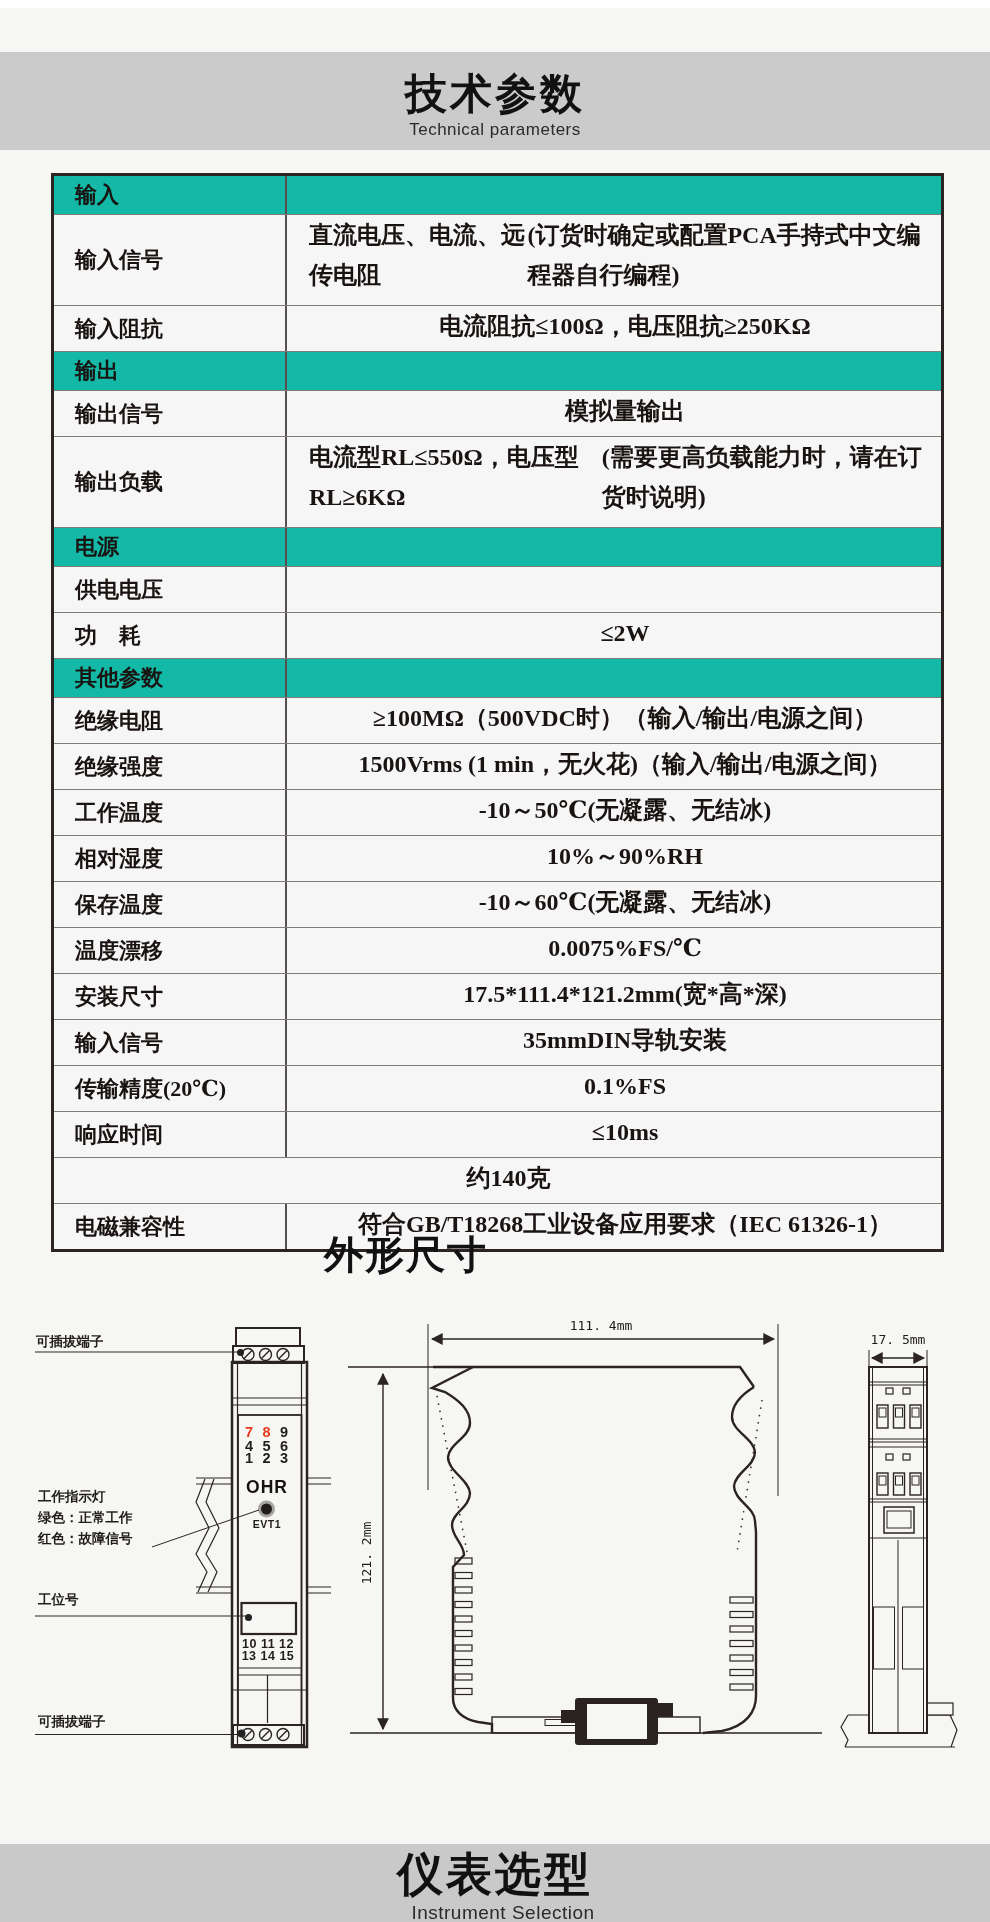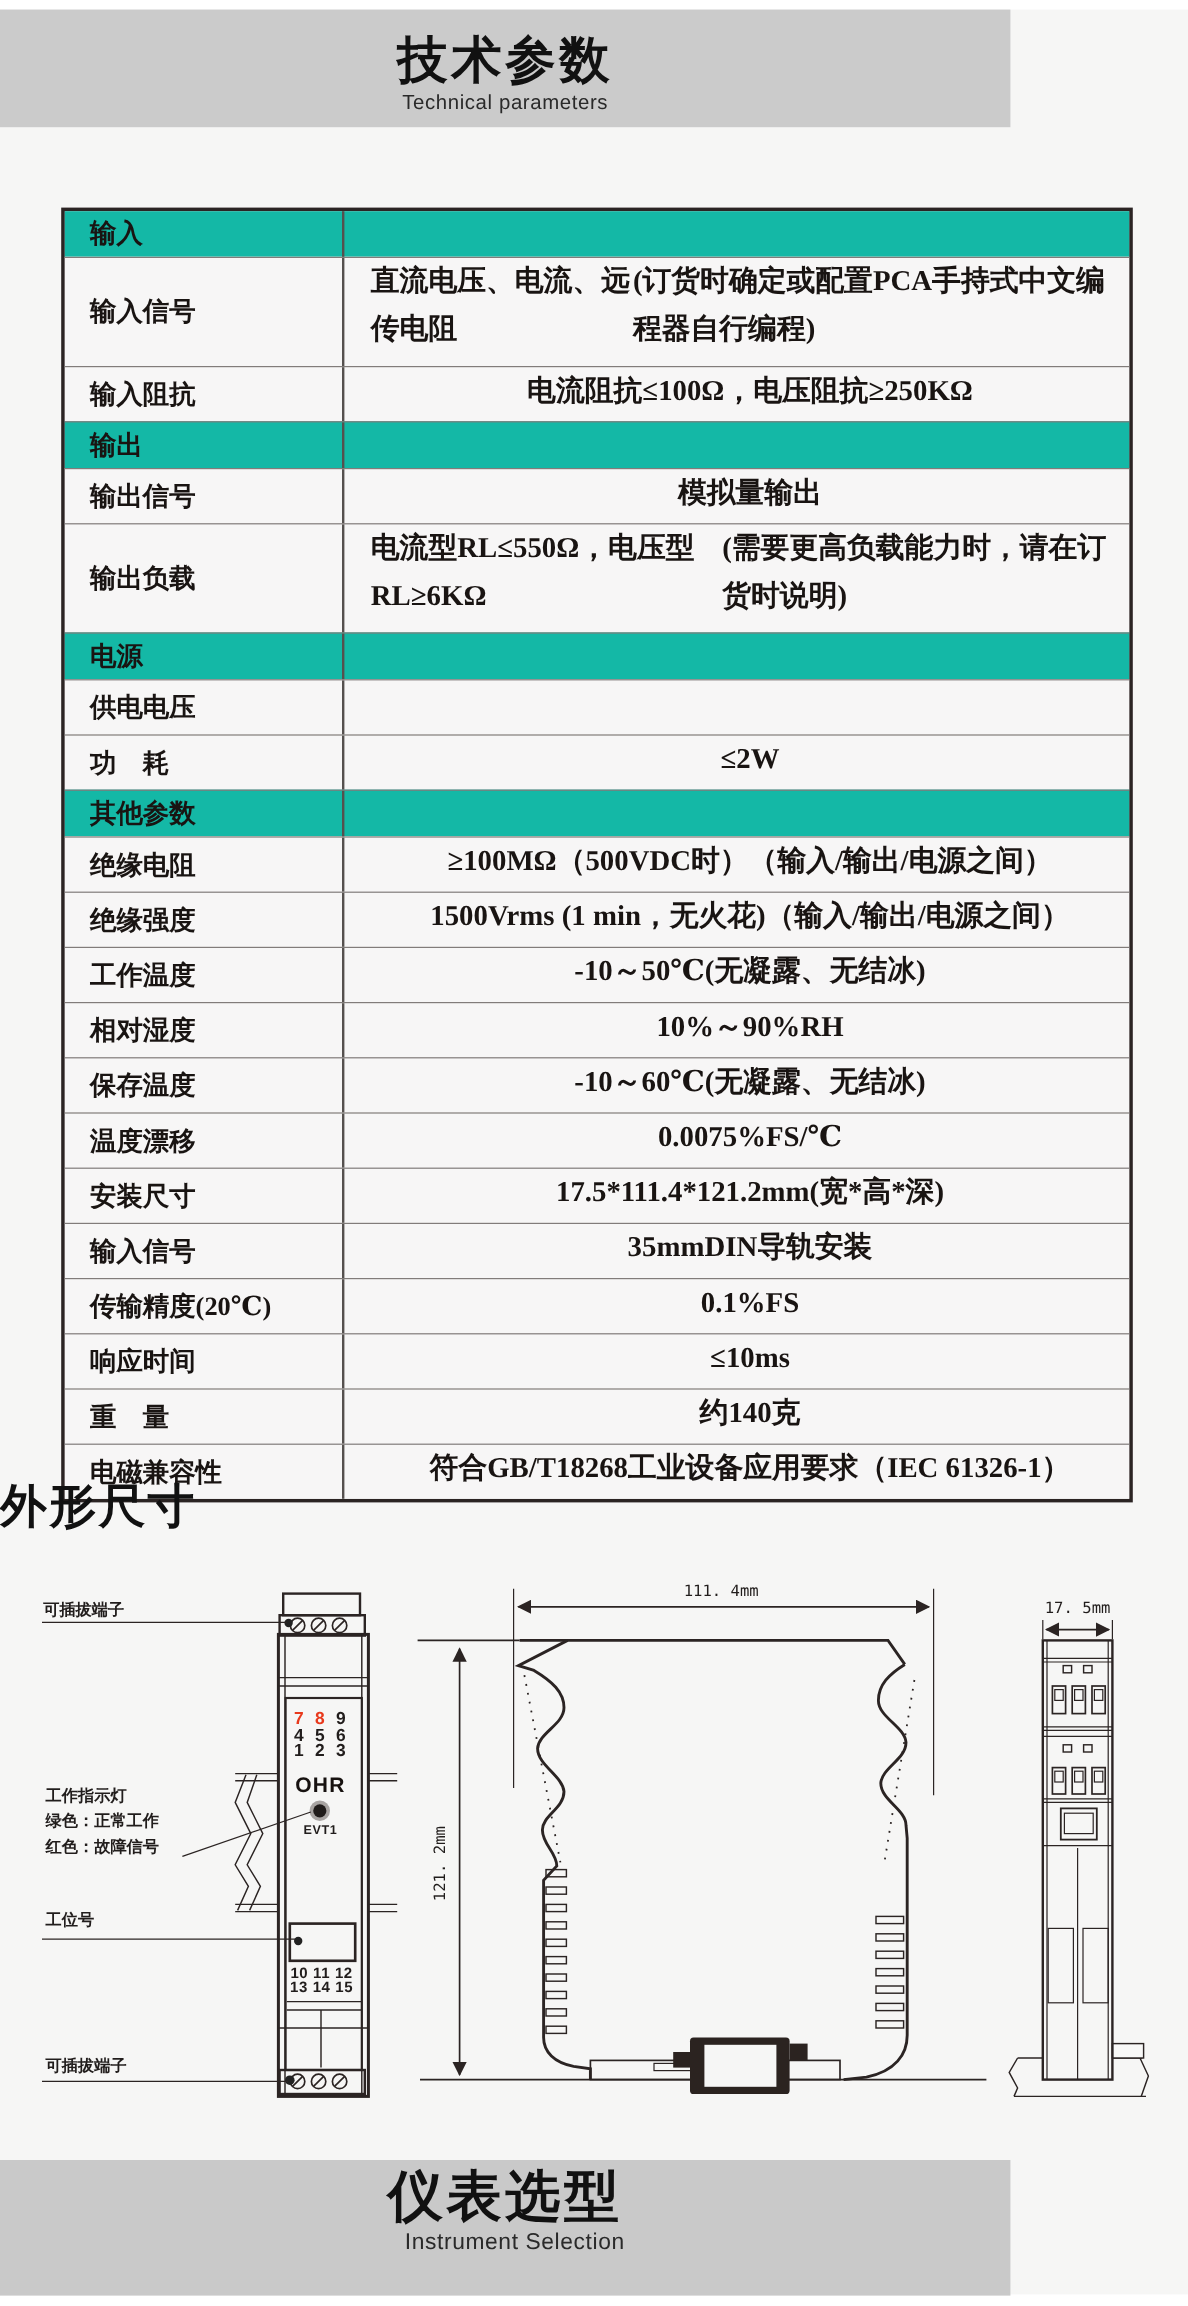--- a/index.html
+++ b/index.html
@@ -4,21 +4,21 @@
 <style>
   html,body{margin:0;padding:0;}
   body{
     width:990px;height:1922px;position:relative;background:#ffffff;
     font-family:"Liberation Sans",sans-serif;color:#1c1917;
     -webkit-font-smoothing:antialiased;
   }
   .page-bg{position:absolute;left:0;top:8px;width:990px;height:1904px;background:#f6f6f5;}
 
   
-  .band{position:absolute;left:0;width:842px;background:#cbcbcb;text-align:center;}
+  .band{position:absolute;left:0;width:990px;background:#cbcbcb;text-align:center;margin-top:44px;}
   .band .cn{font-weight:700;color:#111;letter-spacing:3px;}
   .band .en{color:#2a2a2a;letter-spacing:0.5px;}
   .header-band{top:8px;height:98px;}
   .header-band .cn{font-size:42px;padding-top:14px;}
   .header-band .en{font-size:17px;margin-top:-2px;}
   .footer-band{top:1800px;height:113px;background:#c9c9c9;}
   .footer-band .cn{font-size:46px;}
   .footer-band .en{font-size:19px;margin-top:-4px;padding-left:16px;}
 
   
@@ -38,21 +38,21 @@
     font-weight:700;font-size:22px;color:#191412;white-space:nowrap;
   }
   .t-value{
     flex:1;display:flex;justify-content:center;
     padding-left:22px;font-weight:700;font-size:24px;color:#191412;line-height:40px;
   }
   .section .t-label{font-size:22px;}
 
   
   .dim-title{
-    position:absolute;left:0;top:1228px;width:812px;text-align:left;
+    position:absolute;left:0;top:1228px;width:812px;text-align:center;
     font-size:39px;font-weight:700;color:#111;letter-spacing:2px;
   }
 
   
   .drawing{position:absolute;left:0;top:1300px;}
   .drawing .lbl{font:700 13.5px "Liberation Sans",sans-serif;fill:#211d1c;}
   .drawing .dim{font:400 13px "DejaVu Sans Mono","Liberation Mono",monospace;fill:#211d1c;}
   .drawing .dg{font:700 14.5px "Liberation Sans",sans-serif;fill:#211d1c;}
   .drawing .dg2{font:700 12.5px "Liberation Sans",sans-serif;fill:#211d1c;letter-spacing:0.5px;}
   .drawing .brand{font:900 17.5px "Liberation Sans",sans-serif;fill:#171210;letter-spacing:1px;}
@@ -175,21 +175,20 @@
         <div>0.1%FS</div>
       </div>
     </div>
     <div class="t-row single">
       <div class="t-label">响应时间</div>
       <div class="t-value">
         <div>≤10ms</div>
       </div>
     </div>
     <div class="t-row single">
-      <div class="t-label">重　量</div>
       <div class="t-value">
         <div>约140克</div>
       </div>
     </div>
     <div class="t-row single">
       <div class="t-label">电磁兼容性</div>
       <div class="t-value">
         <div>符合GB/T18268工业设备应用要求（IEC 61326-1）</div>
       </div>
     </div>

